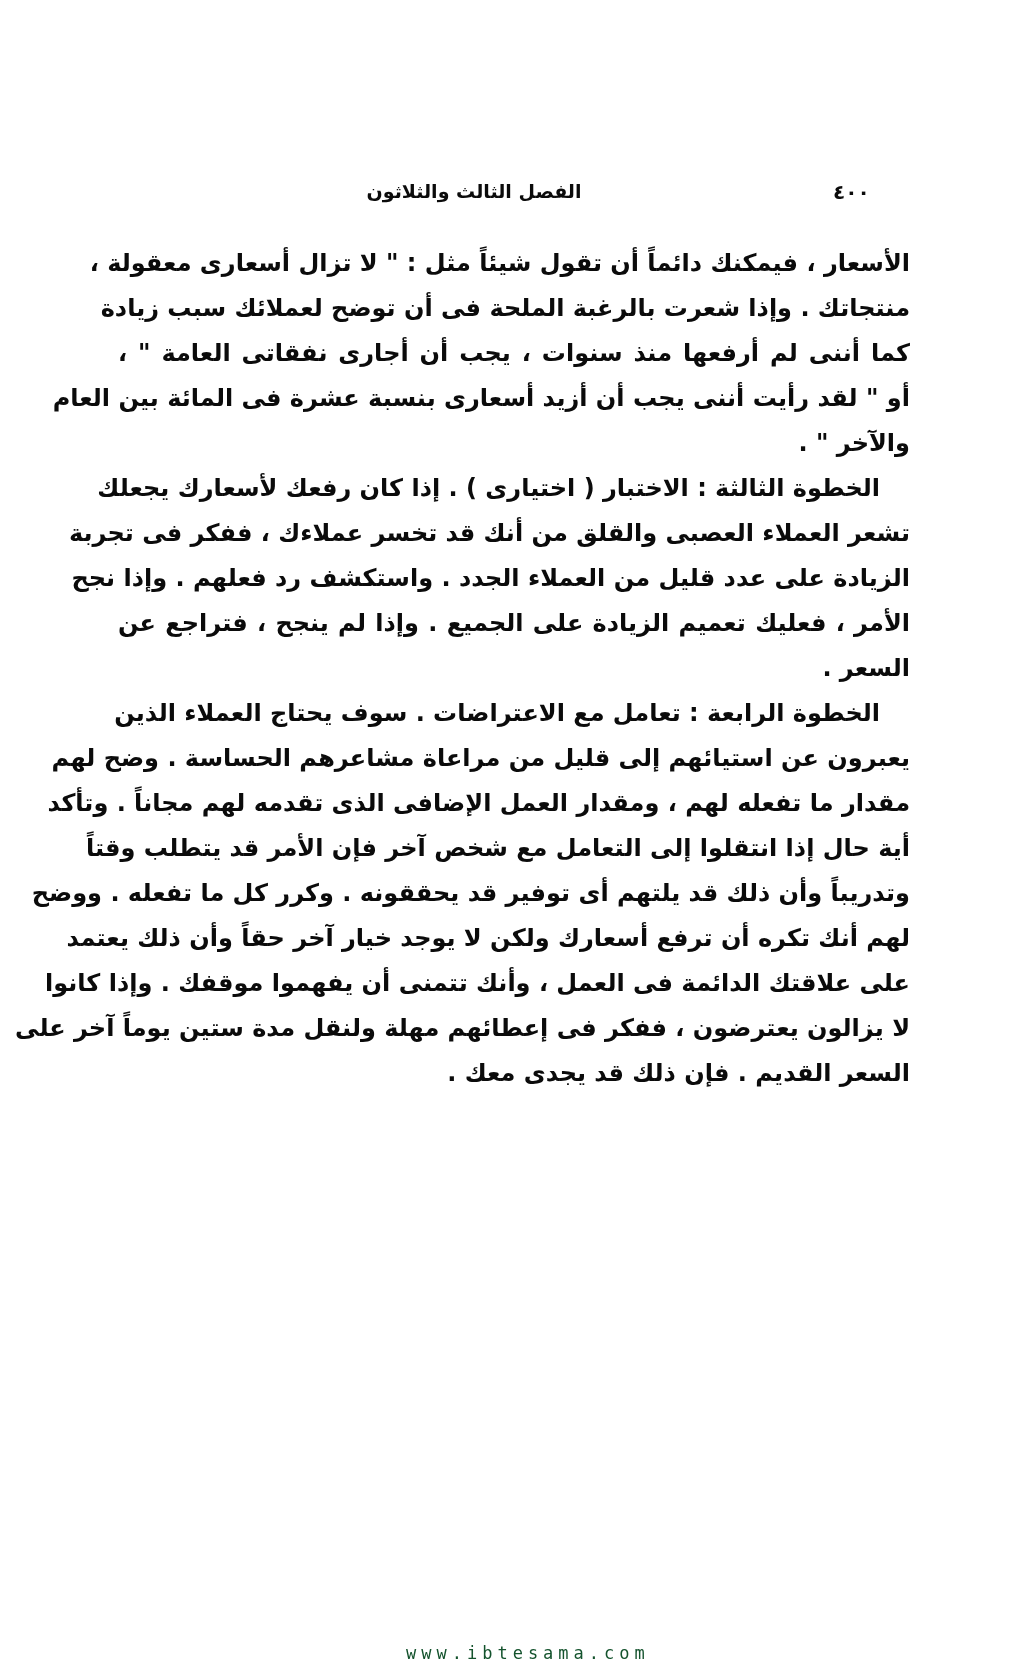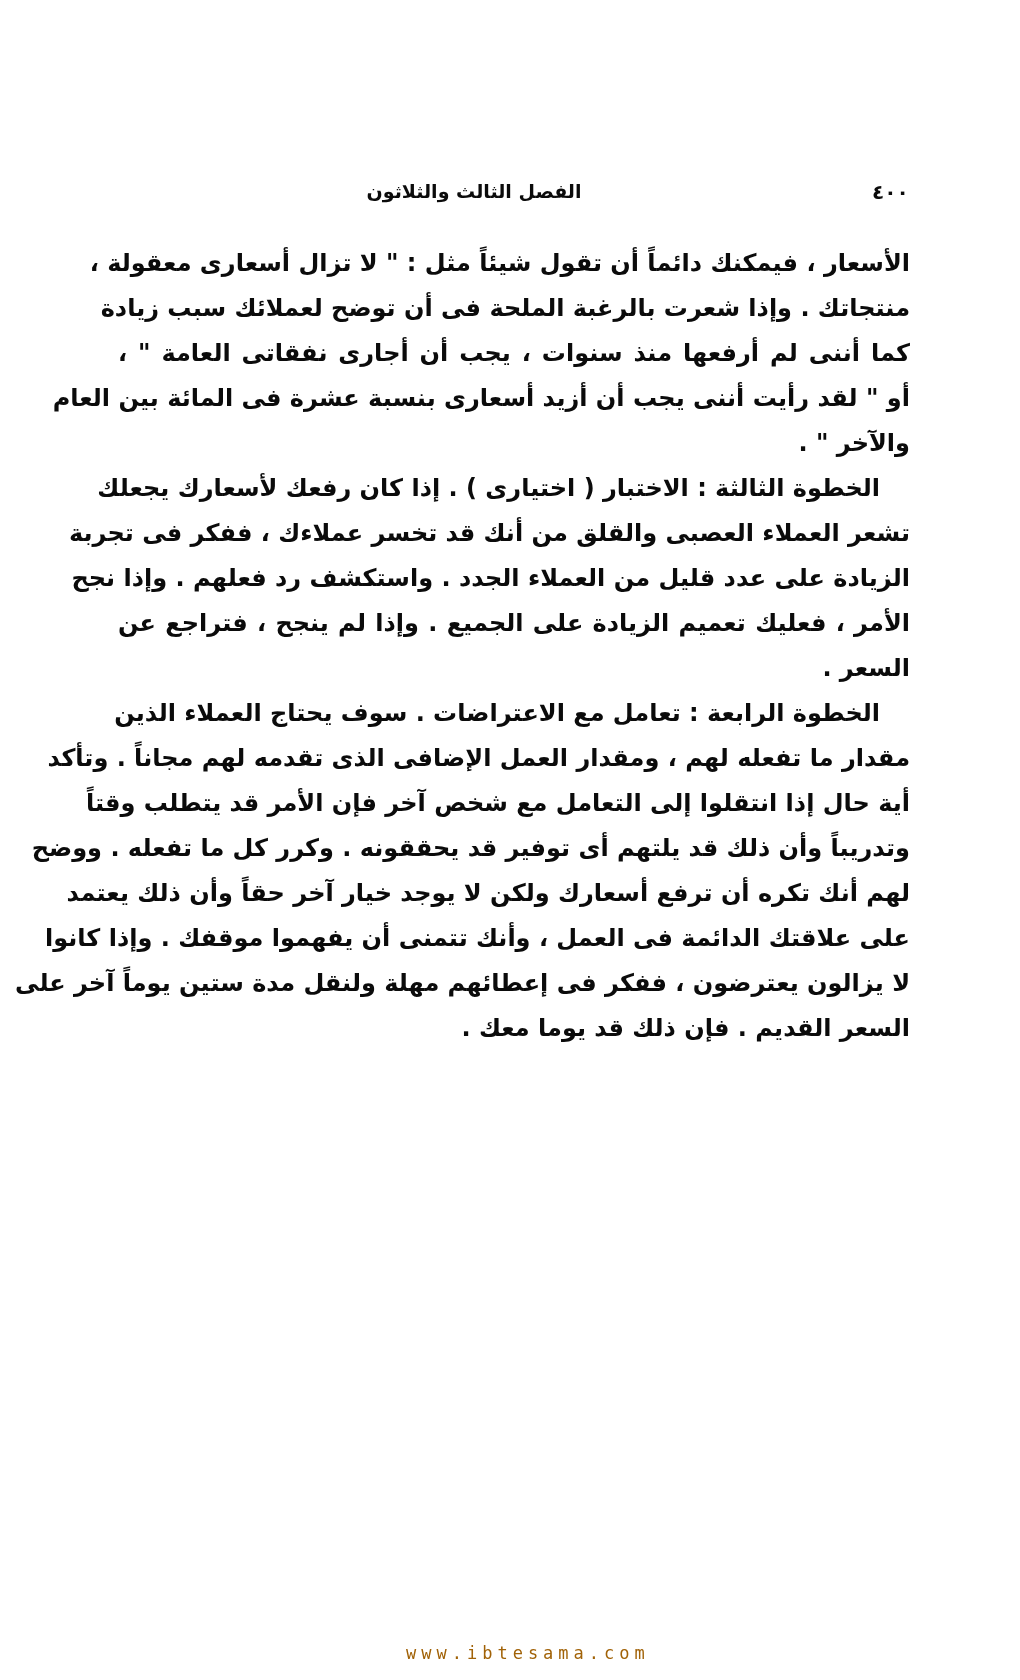--- a/index.html
+++ b/index.html
@@ -33,21 +33,20 @@
     direction: rtl;
   }
   .page-number {
     position: absolute;
     top: 180px;
     left: 833px;
     font-size: 20px;
     font-weight: bold;
     letter-spacing: 2px;
     direction: rtl;
-    margin-left: 39px;
   }
   
   .text-block {
     position: absolute;
     top: 241px;
     left: 118px;
     width: 792px;
     direction: rtl;
   }
   .text-line {
@@ -95,24 +94,25 @@
       <div class="text-line justify">منتجاتك . وإذا شعرت بالرغبة الملحة فى أن توضح لعملائك سبب زيادة</div>
       <div class="text-line justify">كما أننى لم أرفعها منذ سنوات ، يجب أن أجارى نفقاتى العامة " ،</div>
       <div class="text-line justify">أو " لقد رأيت أننى يجب أن أزيد أسعارى بنسبة عشرة فى المائة بين العام</div>
       <div class="text-line end">والآخر " .</div>
       <div class="text-line justify indent">الخطوة الثالثة : الاختبار ( اختيارى ) . إذا كان رفعك لأسعارك يجعلك</div>
       <div class="text-line justify">تشعر العملاء العصبى والقلق من أنك قد تخسر عملاءك ، ففكر فى تجربة</div>
       <div class="text-line justify">الزيادة على عدد قليل من العملاء الجدد . واستكشف رد فعلهم . وإذا نجح</div>
       <div class="text-line justify">الأمر ، فعليك تعميم الزيادة على الجميع . وإذا لم ينجح ، فتراجع عن</div>
       <div class="text-line end">السعر .</div>
       <div class="text-line justify indent">الخطوة الرابعة : تعامل مع الاعتراضات . سوف يحتاج العملاء الذين</div>
+      <div class="text-line justify">يعبرون عن استيائهم إلى قليل من مراعاة مشاعرهم الحساسة . وضح لهم</div>
       <div class="text-line justify">مقدار ما تفعله لهم ، ومقدار العمل الإضافى الذى تقدمه لهم مجاناً . وتأكد</div>
       <div class="text-line justify">أية حال إذا انتقلوا إلى التعامل مع شخص آخر فإن الأمر قد يتطلب وقتاً</div>
       <div class="text-line justify">وتدريباً وأن ذلك قد يلتهم أى توفير قد يحققونه . وكرر كل ما تفعله . ووضح</div>
       <div class="text-line justify">لهم أنك تكره أن ترفع أسعارك ولكن لا يوجد خيار آخر حقاً وأن ذلك يعتمد</div>
       <div class="text-line justify">على علاقتك الدائمة فى العمل ، وأنك تتمنى أن يفهموا موقفك . وإذا كانوا</div>
       <div class="text-line justify">لا يزالون يعترضون ، ففكر فى إعطائهم مهلة ولنقل مدة ستين يوماً آخر على</div>
-      <div class="text-line end">السعر القديم . فإن ذلك قد يوما معك .</div>
+      <div class="text-line end">السعر القديم . فإن ذلك قد يجدى معك .</div>
     </div>
 
-  <div class="watermark" style="color: #a16207; text-align: right;">www.ibtesama.com</div>
+  <div class="watermark" style="color: #14532d; text-align: right;">www.ibtesama.com</div>
 
 </div>
 
 </body></html>

